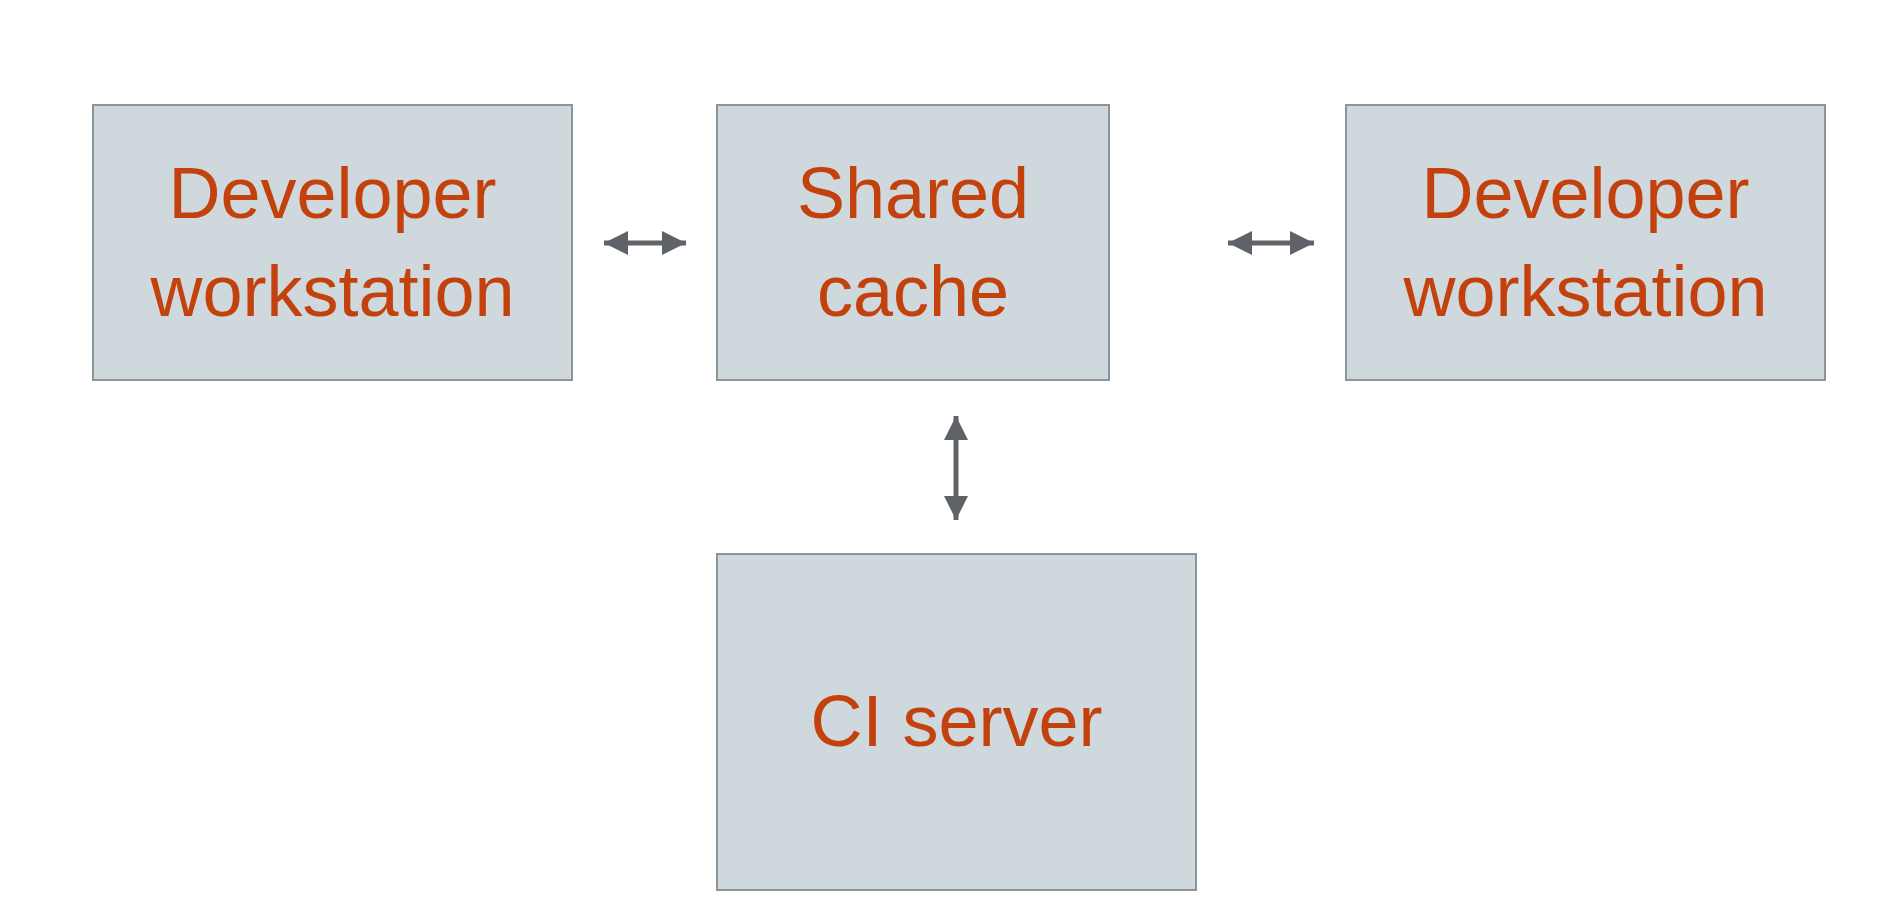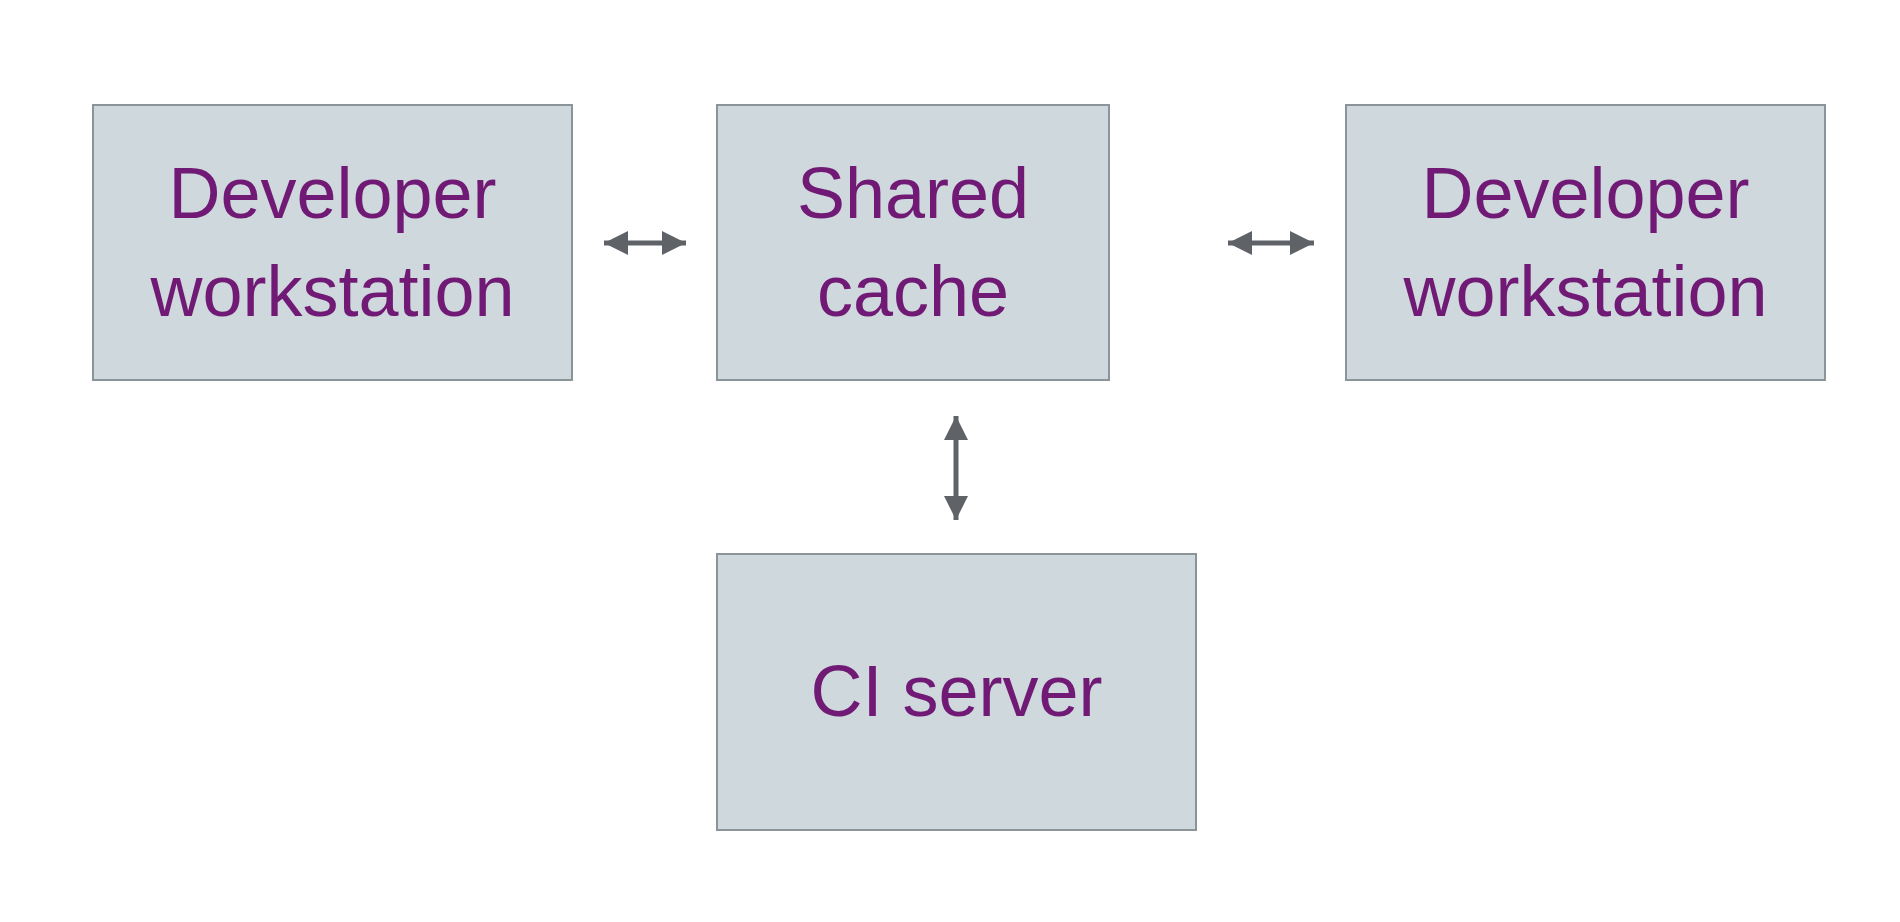--- a/index.html
+++ b/index.html
@@ -25,28 +25,28 @@
     border: 2px solid #8a9499;
     display: flex;
     align-items: center;
     justify-content: center;
     text-align: center;
   }
 
   .node-label {
     font-size: 72px;
     line-height: 1.35;
-    color: #701a75;
+    color: #c2410c;
     white-space: pre-line;
   }
 
   .node-dev-left   { left:  92px; top: 104px; width: 481px; height: 277px; }
   .node-cache      { left: 716px; top: 104px; width: 394px; height: 277px; }
   .node-dev-right  { left: 1345px; top: 104px; width: 481px; height: 277px; }
-  .node-ci         { left: 716px; top: 553px; width: 481px; height: 278px; }
+  .node-ci         { left: 716px; top: 553px; width: 481px; height: 338px; }
 
   .arrows {
     position: absolute;
     left: 0;
     top: 0;
     width: 1900px;
     height: 922px;
     pointer-events: none;
   }
 

